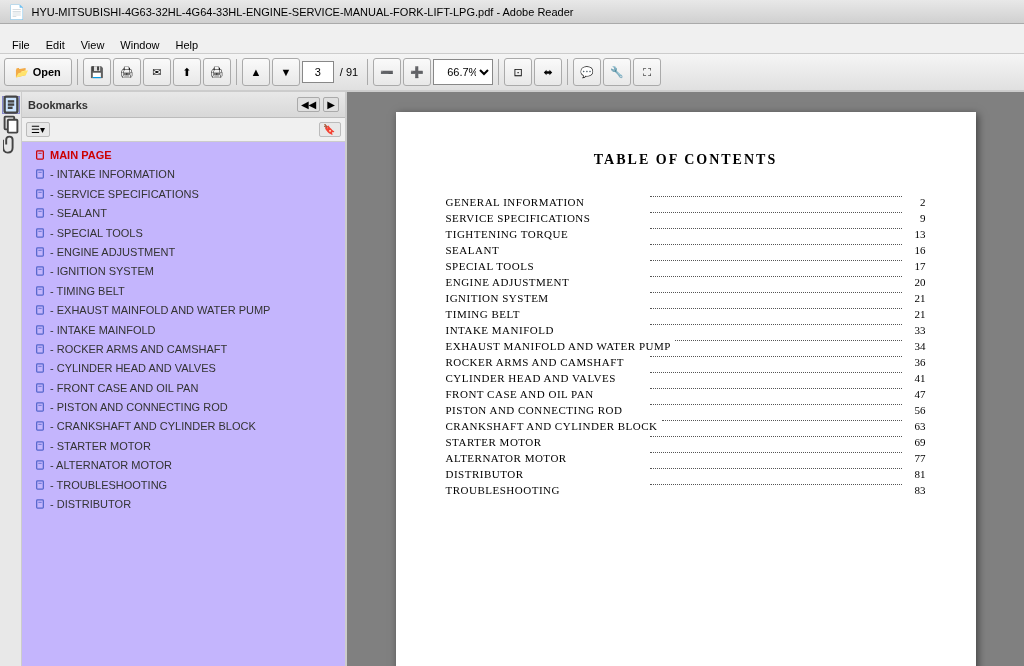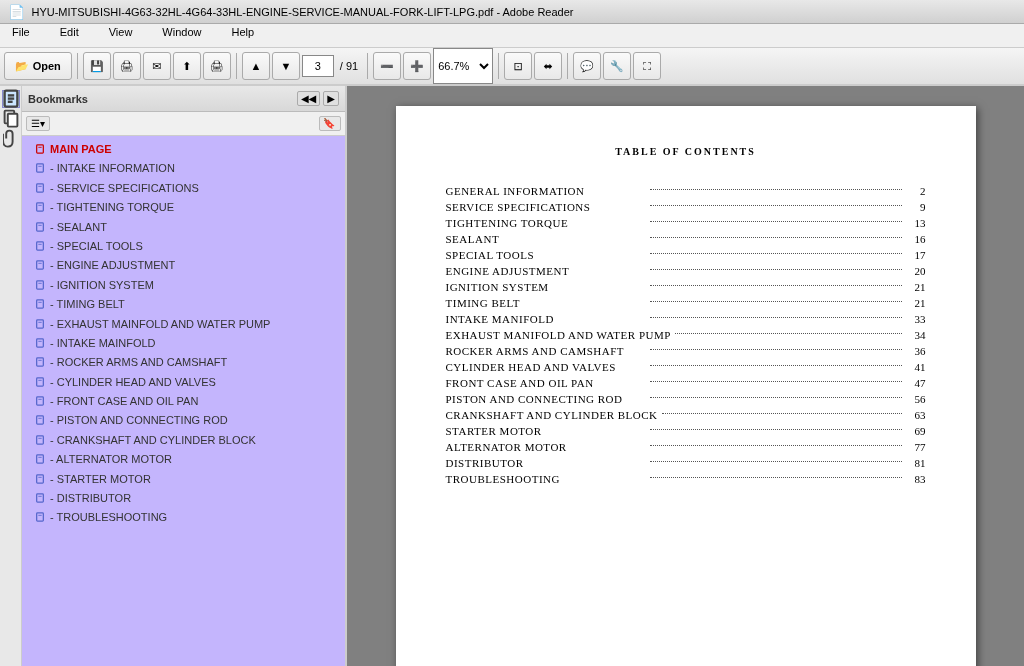--- a/index.html
+++ b/index.html
@@ -14,26 +14,25 @@
       padding: 0 8px;
       border-bottom: 1px solid #aaa;
       font-size: 11px;
       color: #000;
     }
     #title-bar .title-icon { margin-right: 6px; font-size: 14px; }
 
     
     #menu-bar {
       background: #f0f0f0;
-      height: 24px;
-      display: flex;
-      align-items: flex-start;
+      height: 30px;
+      display: flex;
+      align-items: flex-end;
       padding: 0 4px;
       border-bottom: 1px solid #ccc;
-      gap: 14px;
     }
     #menu-bar span {
       padding: 2px 8px;
       font-size: 11px;
       cursor: pointer;
     }
 
     
     #toolbar {
       background: linear-gradient(to bottom, #f5f5f5, #e0e0e0);
@@ -73,25 +72,26 @@
     }
     .page-input {
       width: 32px;
       height: 22px;
       border: 1px solid #888;
       text-align: center;
       font-size: 11px;
       background: white;
     }
     .zoom-select {
-      height: 36px;
+      height: 26px;
       border: 1px solid #888;
       font-size: 11px;
       background: white;
       width: 60px;
+      padding-left: 9px;
     }
 
     
     #main {
       display: flex;
       height: calc(666px - 84px);
     }
 
     
     #left-panel {
@@ -204,30 +204,30 @@
       background: white;
       width: 580px;
       min-height: 620px;
       box-shadow: 2px 2px 8px rgba(0,0,0,0.5);
       padding: 40px 50px;
       font-family: 'Times New Roman', Times, serif;
     }
 
     .toc-title {
       text-align: center;
-      font-size: 10px;
+      font-size: 14px;
       font-weight: bold;
       letter-spacing: 2px;
       margin-bottom: 28px;
       color: #000;
     }
 
     .toc-entry {
       display: flex;
-      align-items: center;
+      align-items: flex-start;
       margin-bottom: 4px;
       font-size: 11px;
       color: #000;
     }
     .toc-label {
       min-width: 200px;
       font-size: 11px;
       letter-spacing: 0.5px;
       text-transform: uppercase;
       white-space: nowrap;
@@ -368,29 +368,20 @@
           </span>
           <span>- SERVICE SPECIFICATIONS</span>
         </div>
         <div class="bookmark-item">
           <span class="bm-icon">
             <svg viewBox="0 0 10 12" fill="none" stroke="#5566cc" stroke-width="1.5">
               <rect x="1" y="1" width="8" height="10" rx="1"></rect>
               <line x1="3" y1="4" x2="7" y2="4" stroke-width="1"></line>
             </svg>
           </span>
-          <span>- TIGHTENING TORQUE</span>
-        </div>
-        <div class="bookmark-item">
-          <span class="bm-icon">
-            <svg viewBox="0 0 10 12" fill="none" stroke="#5566cc" stroke-width="1.5">
-              <rect x="1" y="1" width="8" height="10" rx="1"></rect>
-              <line x1="3" y1="4" x2="7" y2="4" stroke-width="1"></line>
-            </svg>
-          </span>
           <span>- SEALANT</span>
         </div>
         <div class="bookmark-item">
           <span class="bm-icon">
             <svg viewBox="0 0 10 12" fill="none" stroke="#5566cc" stroke-width="1.5">
               <rect x="1" y="1" width="8" height="10" rx="1"></rect>
               <line x1="3" y1="4" x2="7" y2="4" stroke-width="1"></line>
             </svg>
           </span>
           <span>- SPECIAL TOOLS</span>
@@ -485,48 +476,48 @@
           </span>
           <span>- CRANKSHAFT AND CYLINDER BLOCK</span>
         </div>
         <div class="bookmark-item">
           <span class="bm-icon">
             <svg viewBox="0 0 10 12" fill="none" stroke="#5566cc" stroke-width="1.5">
               <rect x="1" y="1" width="8" height="10" rx="1"></rect>
               <line x1="3" y1="4" x2="7" y2="4" stroke-width="1"></line>
             </svg>
           </span>
+          <span>- STARTER MOTOR</span>
+        </div>
+        <div class="bookmark-item">
+          <span class="bm-icon">
+            <svg viewBox="0 0 10 12" fill="none" stroke="#5566cc" stroke-width="1.5">
+              <rect x="1" y="1" width="8" height="10" rx="1"></rect>
+              <line x1="3" y1="4" x2="7" y2="4" stroke-width="1"></line>
+            </svg>
+          </span>
           <span>- ALTERNATOR MOTOR</span>
         </div>
         <div class="bookmark-item">
           <span class="bm-icon">
             <svg viewBox="0 0 10 12" fill="none" stroke="#5566cc" stroke-width="1.5">
               <rect x="1" y="1" width="8" height="10" rx="1"></rect>
               <line x1="3" y1="4" x2="7" y2="4" stroke-width="1"></line>
             </svg>
           </span>
-          <span>- STARTER MOTOR</span>
+          <span>- TROUBLESHOOTING</span>
         </div>
         <div class="bookmark-item">
           <span class="bm-icon">
             <svg viewBox="0 0 10 12" fill="none" stroke="#5566cc" stroke-width="1.5">
               <rect x="1" y="1" width="8" height="10" rx="1"></rect>
               <line x1="3" y1="4" x2="7" y2="4" stroke-width="1"></line>
             </svg>
           </span>
           <span>- DISTRIBUTOR</span>
-        </div>
-        <div class="bookmark-item">
-          <span class="bm-icon">
-            <svg viewBox="0 0 10 12" fill="none" stroke="#5566cc" stroke-width="1.5">
-              <rect x="1" y="1" width="8" height="10" rx="1"></rect>
-              <line x1="3" y1="4" x2="7" y2="4" stroke-width="1"></line>
-            </svg>
-          </span>
-          <span>- TROUBLESHOOTING</span>
         </div>
       </div>
   </div>
 
   <div id="content-area">
     <div id="pdf-page">
       <div class="toc-title">TABLE OF CONTENTS</div>
       <div id="toc-entries">
           <div class="toc-entry">
             <span class="toc-label">GENERAL INFORMATION</span>

